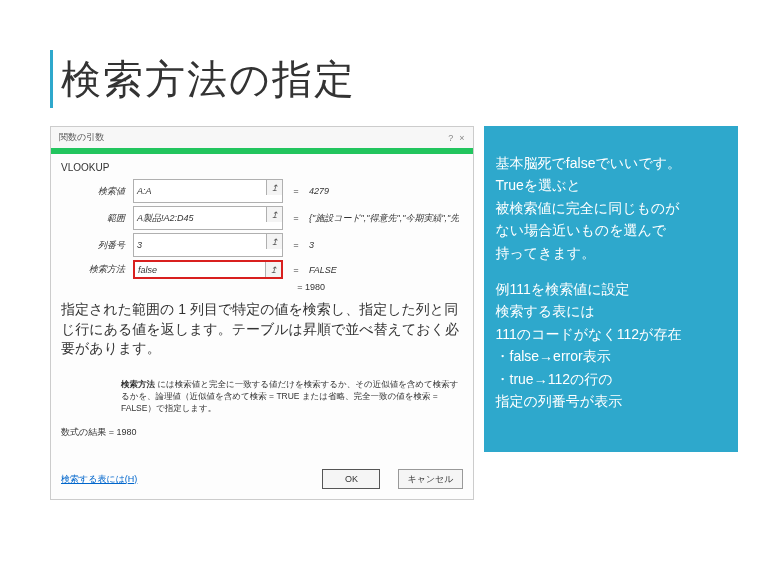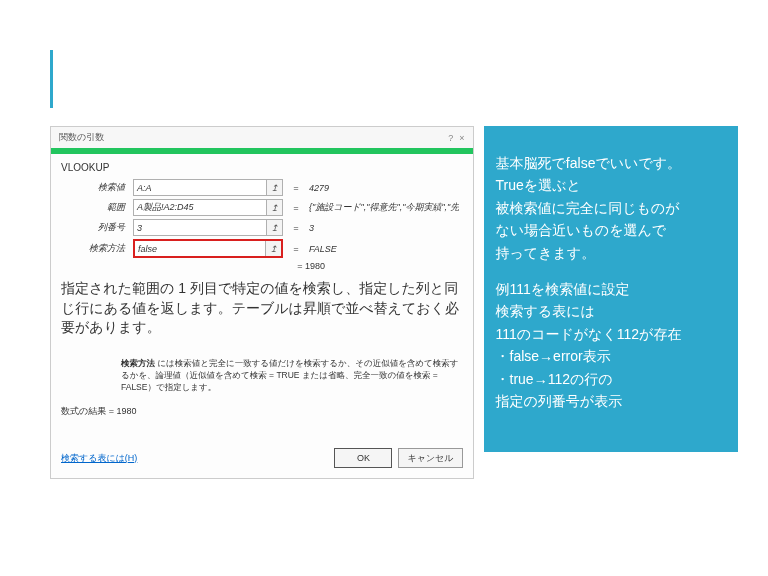--- a/index.html
+++ b/index.html
@@ -23,60 +23,61 @@
     padding: 4px 8px; border-bottom: 6px solid #22c55e; background: #f7f7f7;
   }
   .dlg-titlebar .t { color: #555; }
   .dlg-titlebar .ctrls { display: flex; gap: 6px; color: #888; }
   .dlg-body { padding: 8px 10px 10px 10px; }
   .funcname { font-size: 10px; margin-bottom: 6px; }
   .args { margin-left: 6px; }
   .arg-row { display: flex; align-items: center; margin-bottom: 3px; gap: 8px; font-style: italic; }
   .arg-label { width: 58px; text-align: right; font-size: 9px; color: #333; }
   .arg-input {
-    width: 150px; height: 17px; border: 1px solid #b0b0b0; background: #fff;
+    width: 150px; height: 24px; border: 1px solid #b0b0b0; background: #fff;
     font-size: 9px; padding: 0 3px; display: flex; align-items: center;
     position: relative;
   }
   .arg-input .upbtn {
     position: absolute; right: 0; top: 0; width: 16px; height: 15px;
     border-left: 1px solid #b0b0b0; display: flex; align-items: center; justify-content: center;
     color: #555; background: #f4f4f4;
   }
   .arg-eq { width: 10px; text-align: center; }
   .arg-result { font-size: 9px; color: #333; white-space: nowrap; overflow: hidden; }
   .hl .arg-input { border: 2px solid #d9201f; height: 19px; }
   .hint-row { display: flex; margin-top: 2px; }
   .hint-row .sp { width: 228px; }
   .desc { font-size: 14px; color: #333; margin: 8px 0 20px 0; line-height: 1.4; }
   .desc2 { font-size: 8.5px; color: #333; margin-left: 60px; line-height: 1.4; margin-bottom: 12px; }
   .desc2 .b { font-weight: bold; }
   .resultline { font-size: 9px; margin-bottom: 16px; }
   .dlg-footer { display: flex; justify-content: space-between; align-items: center; padding: 4px 10px 10px 10px; }
   .helplink { color: #0066cc; text-decoration: underline; font-size: 9px; }
-  .btns { display: flex; gap: 6px; margin-left: 36px; }
+  .btns { display: flex; gap: 18px; margin-left: 36px; }
   .btn {
     min-width: 58px; height: 20px; border: 1px solid #999; background: #f5f5f5;
     font-size: 9px; display: flex; align-items: center; justify-content: center;
     padding: 0 8px;
   }
   .btn.ok { border: 1px solid #555; }
   .sidebox {
     width: 258px; background: #2ea8cc; color: #fff;
     padding: 26px 12px; font-size: 14px; line-height: 1.6;
     font-weight: 300;
   }
   .sidebox .para { margin-bottom: 14px; }
 </style>
 </head>
 <body>
 
 <div class="slide">
   <div class="title-wrap">
     <div class="title-bar"></div>
+    <h1 class="title">検索方法の指定</h1>
   </div>
 
   <div class="content">
 
     <div class="dialog">
       <div class="dlg-titlebar">
         <span class="t">関数の引数</span>
         <span class="ctrls">
           <span>?</span>
           <span>×</span>

